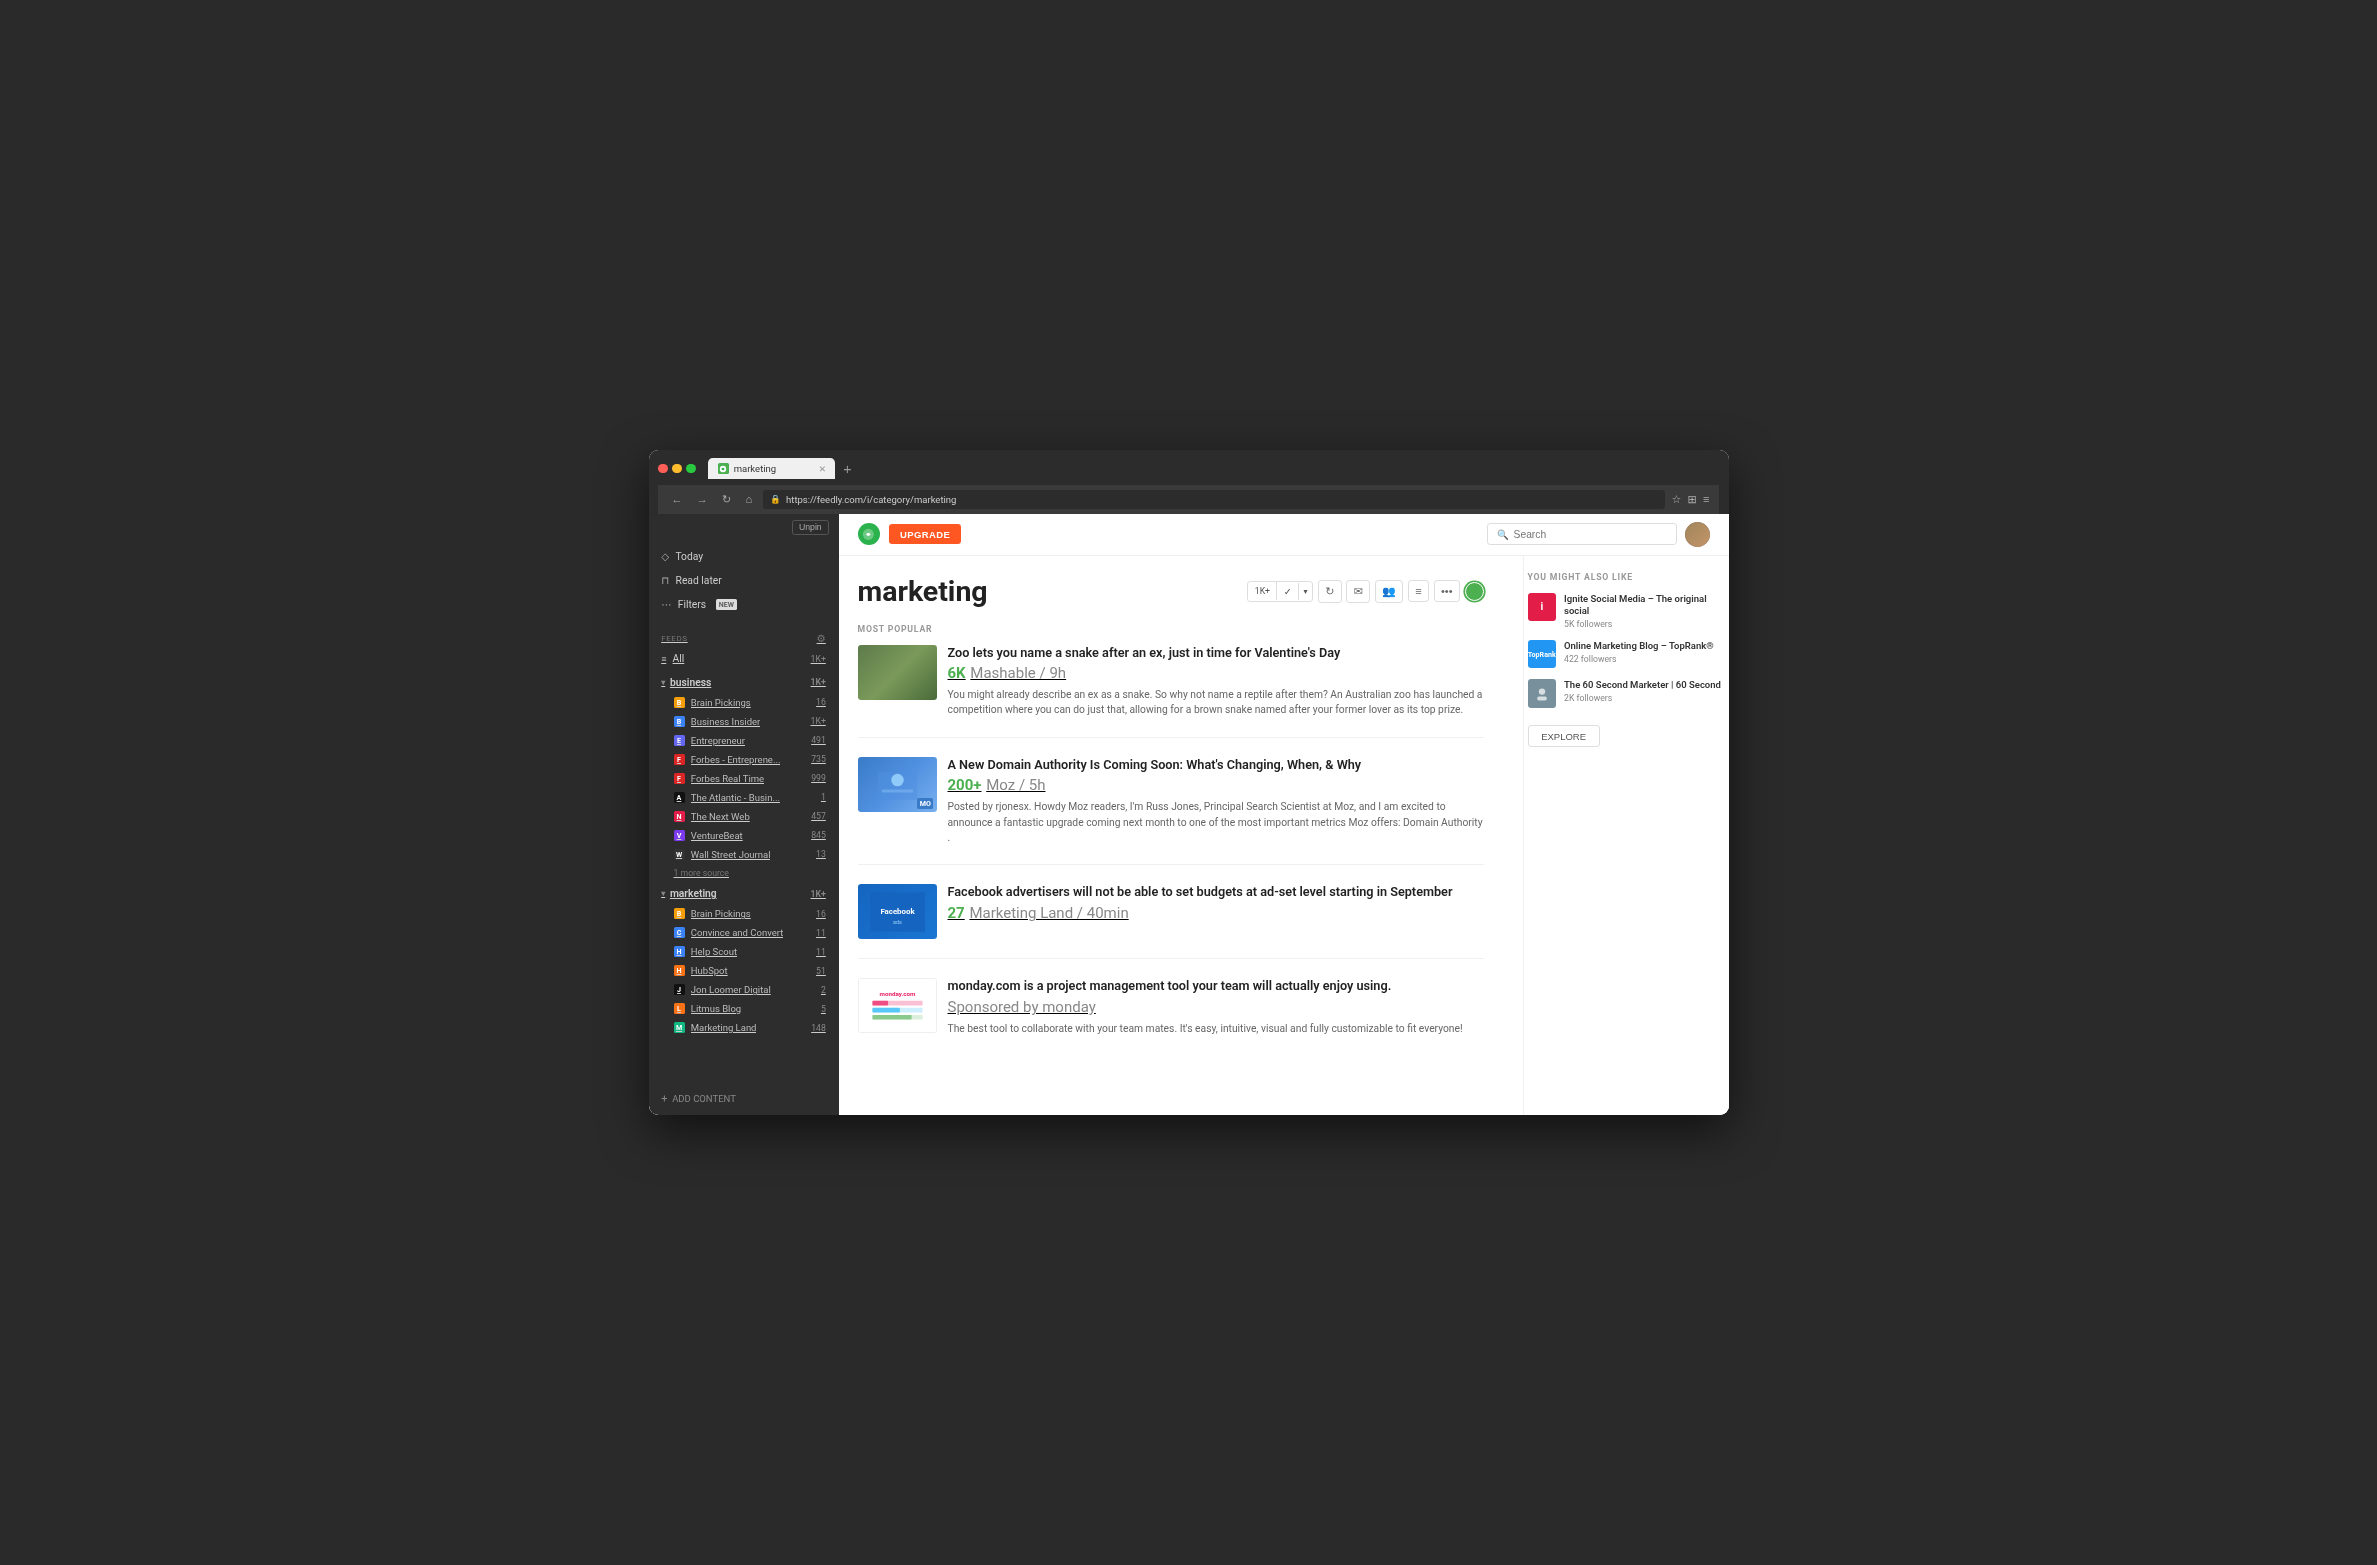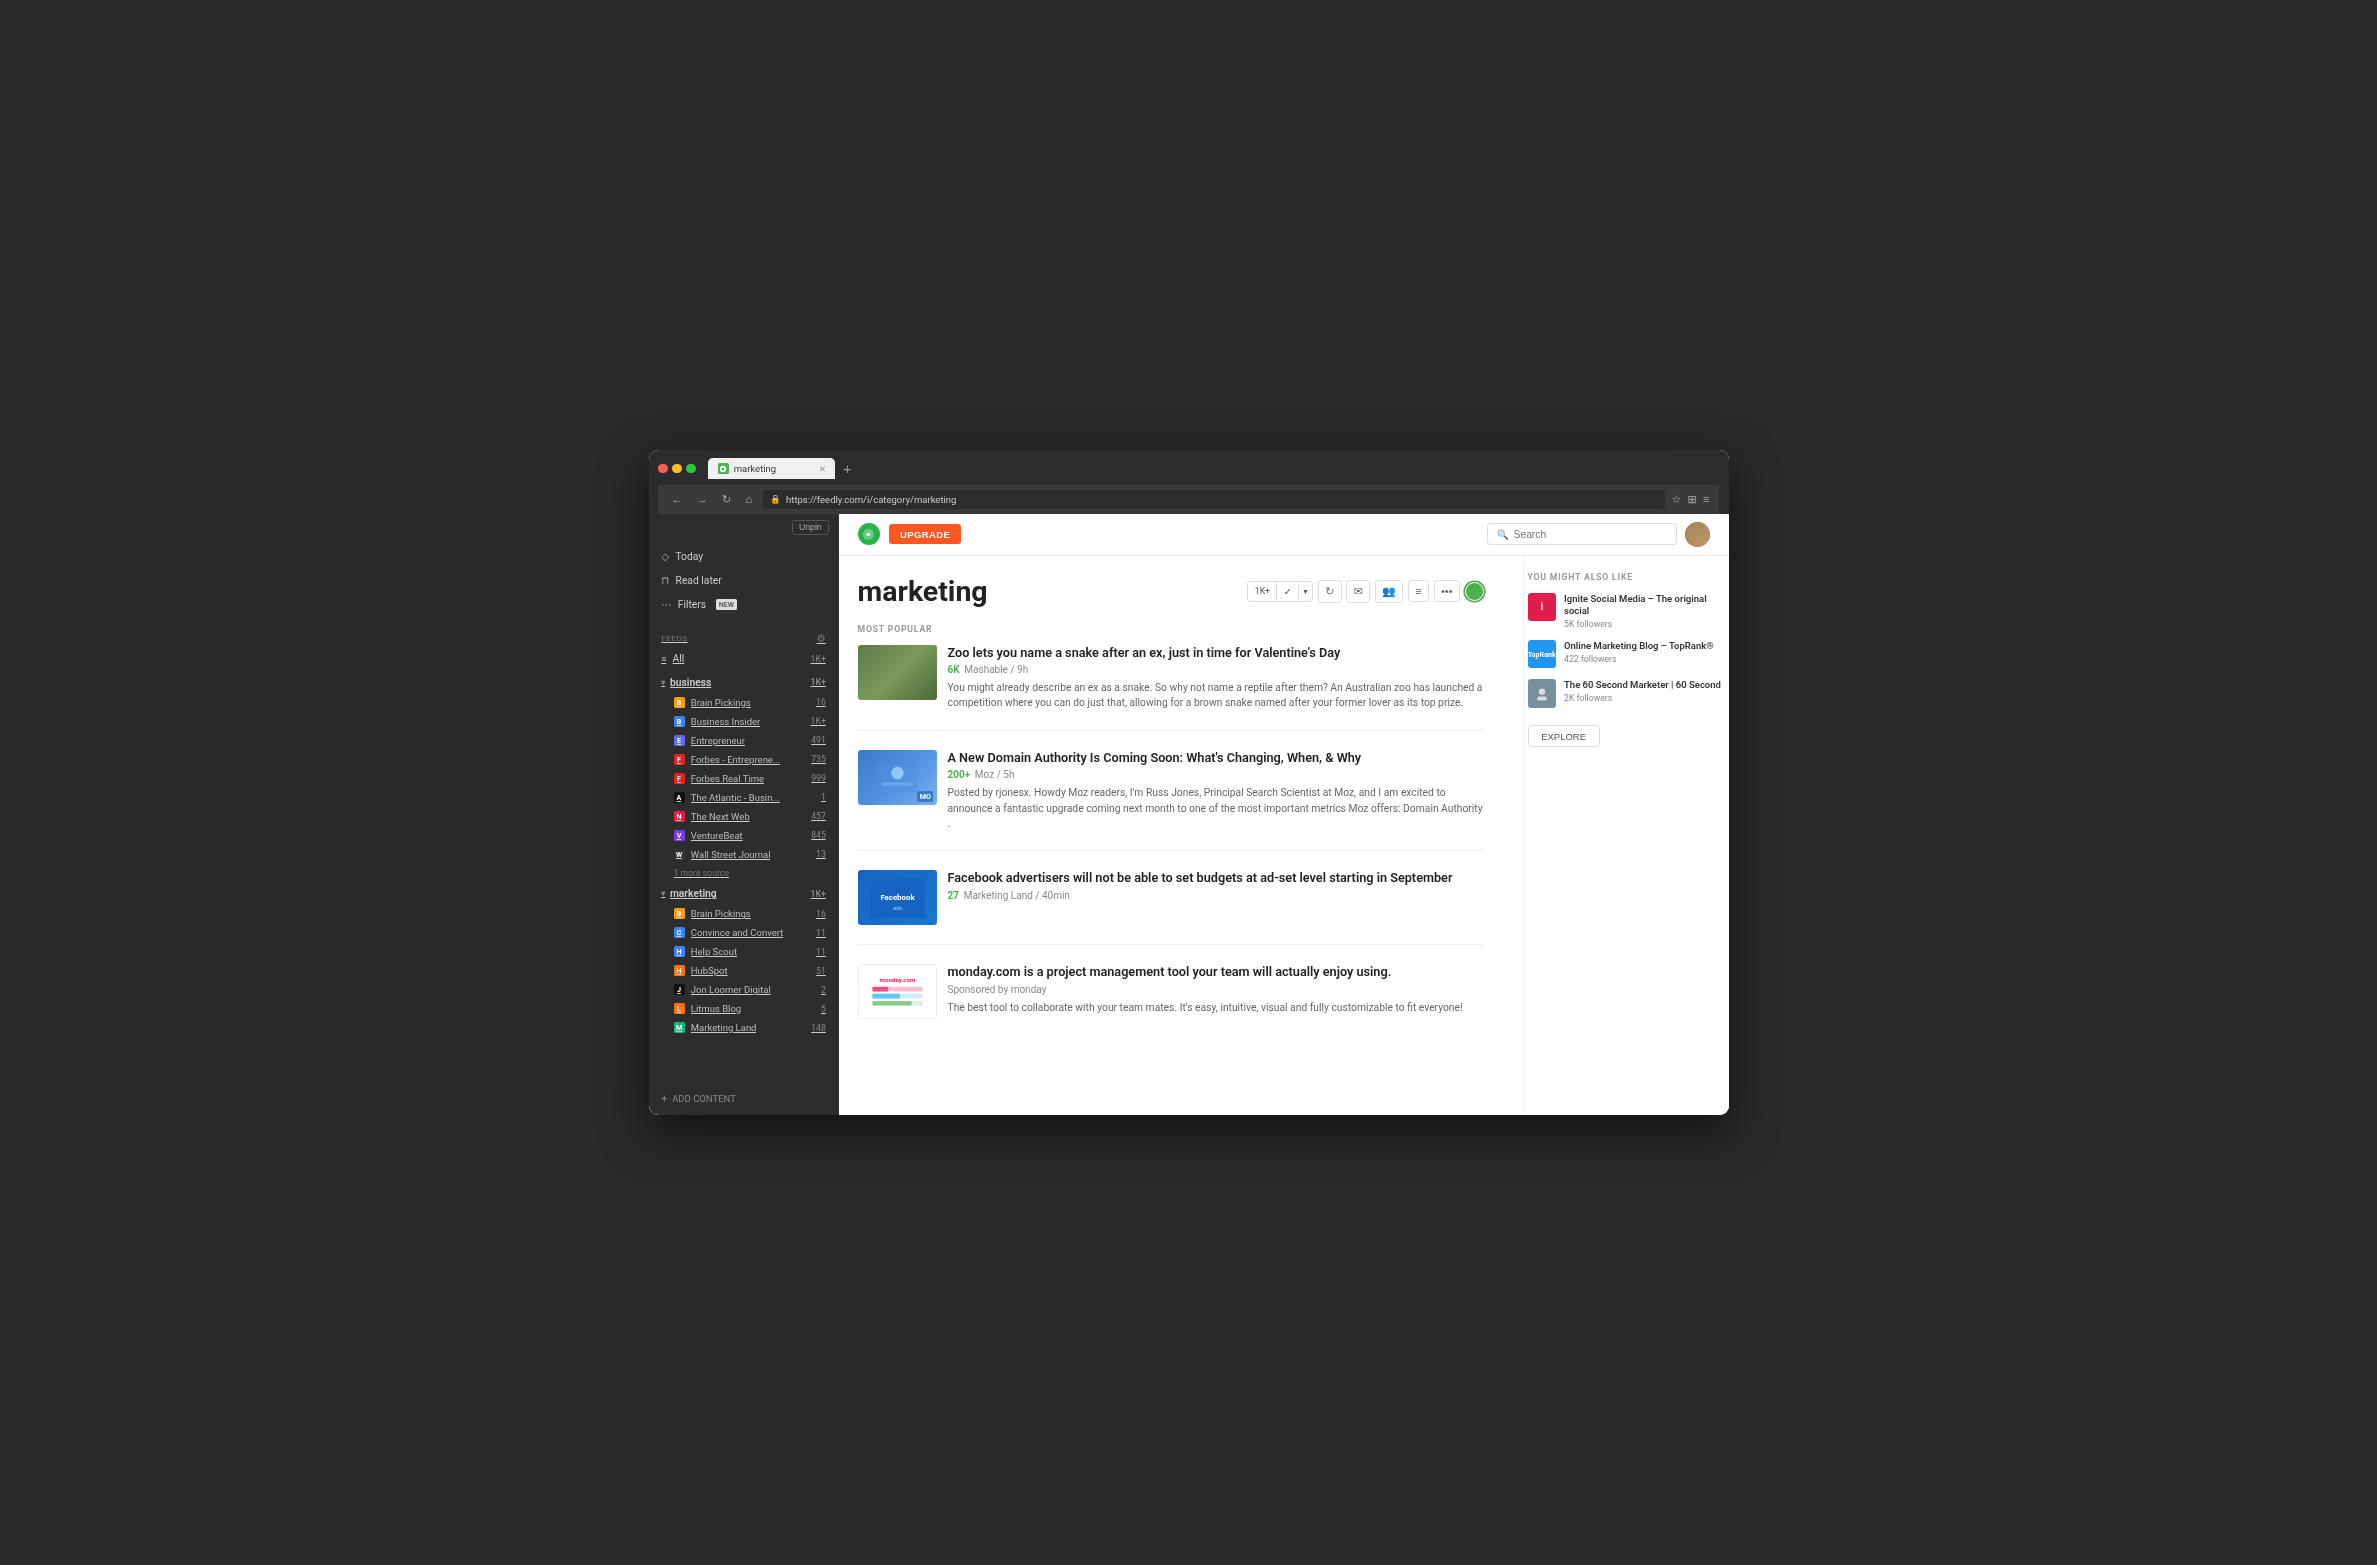--- a/index.html
+++ b/index.html
@@ -494,21 +494,22 @@
       color: #222;
       line-height: 1.3;
       margin-bottom: 3.2px;
       cursor: pointer;
     }
     .article-meta {
       display: flex;
       align-items: flex-start;
       gap: 4.7px;
       margin-bottom: 4.7px;
-      font-size: 10px;
+      font-size: 15px;
+      text-decoration: underline;
     }
     .article-count {
       font-weight: 700;
       color: #4caf50;
     }
     .article-source {
       color: #888;
     }
     .article-excerpt {
       font-size: 10.3px;

